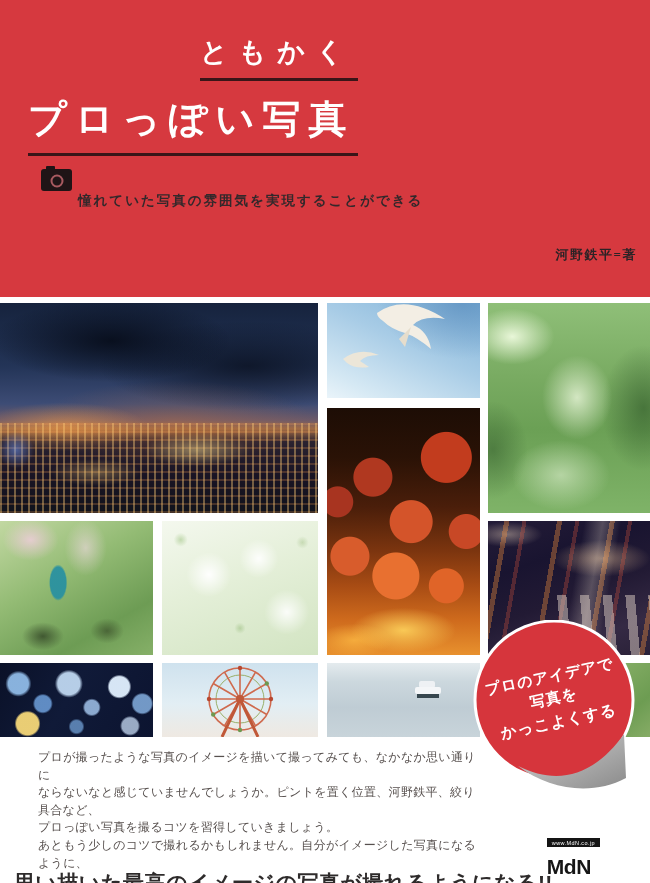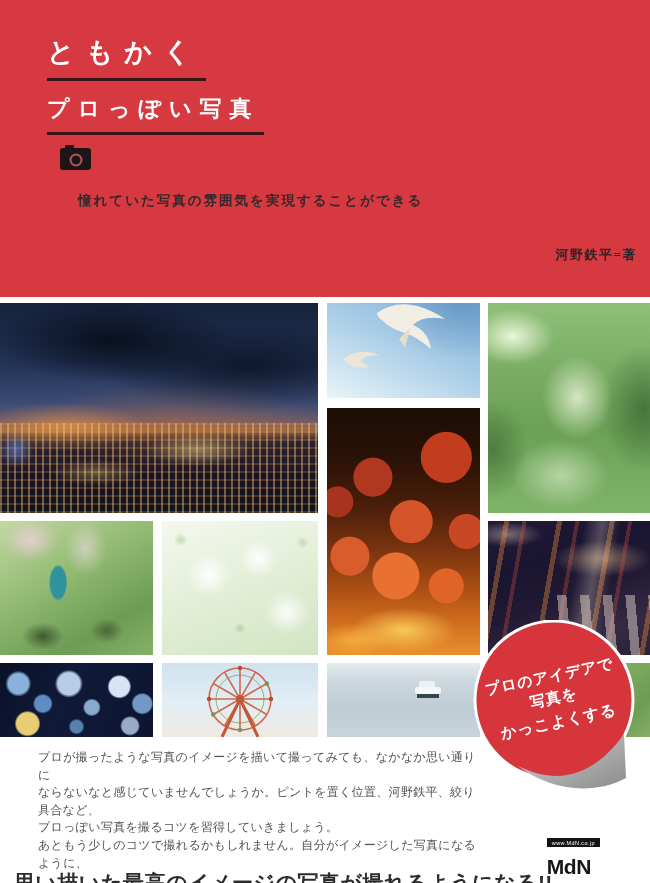--- a/index.html
+++ b/index.html
@@ -4,28 +4,28 @@
 <style>
   html,body{margin:0;padding:0;}
   body{
     width:650px;height:883px;position:relative;overflow:hidden;
     background:#ffffff;
     font-family:"Liberation Sans","DejaVu Sans",sans-serif;
   }
   
   .red-header{position:absolute;left:0;top:0;width:650px;height:297px;
     background:var(--cover-red,#d6393f);}
-  .title-block{position:absolute;left:47px;top:34px;}
+  .title-block{position:absolute;left:28px;top:34px;text-align:right;}
   .t-line{margin-bottom:13px;white-space:nowrap;}
   .t-line .txt{
     display:inline-block;color:#ffffff;font-weight:bold;
     padding:0 4px 8px 0;border-bottom:3px solid var(--title-underline,#3a1518);
   }
   .t1 .txt{font-size:27px;letter-spacing:11px;}
-  .t2 .txt{font-size:22px;letter-spacing:8px;}
+  .t2 .txt{font-size:38px;letter-spacing:8px;}
   .t3{display:flex;align-items:flex-end;}
   .t3 .txt{font-size:29px;letter-spacing:4px;}
   .camera{width:31px;height:22px;border-radius:3px;background:#1f1416;
     position:relative;margin-left:13px;margin-bottom:9px;flex:0 0 auto;}
   .camera::before{content:'';position:absolute;left:50%;top:55%;
     transform:translate(-50%,-50%);width:9px;height:9px;border-radius:50%;
     border:2.5px solid #a85a60;}
   .camera::after{content:'';position:absolute;top:-3px;left:5px;width:9px;height:4px;
     background:#1f1416;border-radius:1px;}
   .subtitle{position:absolute;left:40px;top:192px;font-size:13.5px;font-weight:bold;

